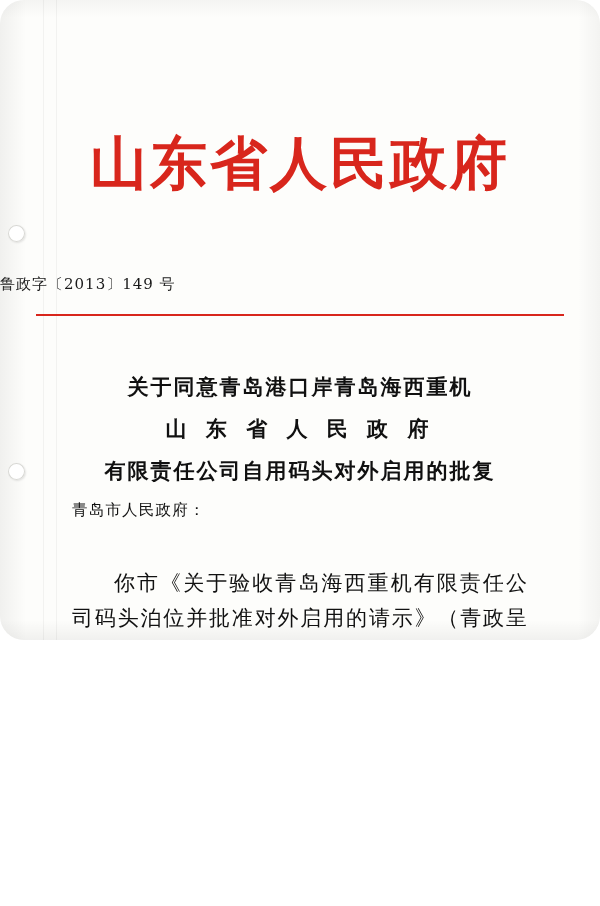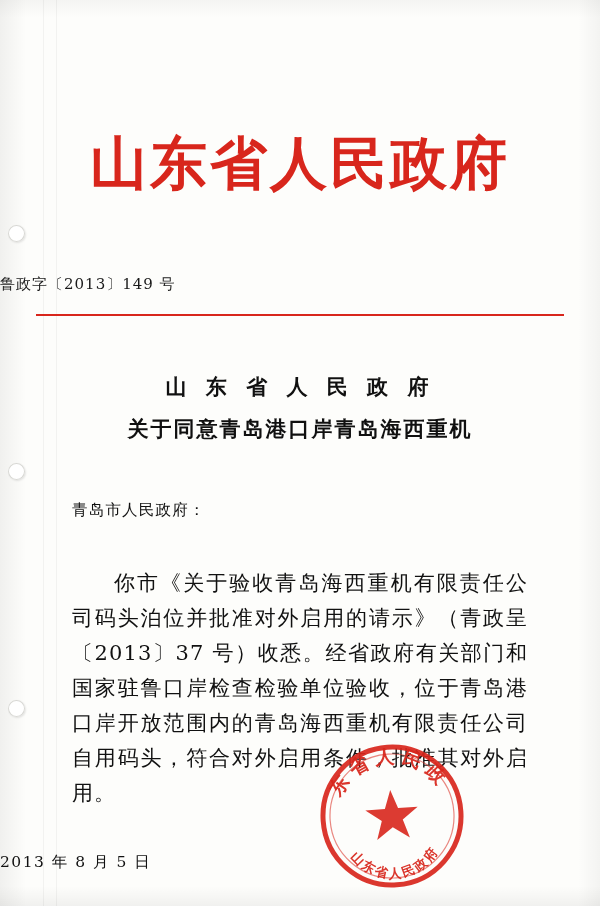--- a/index.html
+++ b/index.html
@@ -10,23 +10,24 @@
   body {
     width: 600px;
     height: 906px;
     overflow: hidden;
     font-family: "DejaVu Sans", sans-serif;
   }
 
   .page {
     position: relative;
     width: 600px;
-    height: 906px;
+    height: 640px;
     background: #fdfdfb;
     overflow: hidden;
+    border-radius: 24px;
   }
 
   
   .paper-tint {
     position: absolute;
     inset: 0;
     background:
       linear-gradient(to right, rgba(0,0,0,0.05) 0px, rgba(0,0,0,0.0) 26px),
       linear-gradient(to left, rgba(0,0,0,0.04) 0px, rgba(0,0,0,0.0) 22px),
       linear-gradient(to bottom, rgba(0,0,0,0.035) 0px, rgba(0,0,0,0.0) 18px),
@@ -181,22 +182,23 @@
 
   <div class="masthead">
     <div class="masthead-title">山东省人民政府</div>
   </div>
 
   <div class="doc-number">鲁政字〔2013〕149 号</div>
 
   <div class="red-rule"></div>
 
   <div class="title-block">
+    <div class="title-line l2">关于同意青岛港口岸青岛海西重机</div>
     <div class="title-line l1">山 东 省 人 民 政 府</div>
-    <div class="title-line l2">关于同意青岛港口岸青岛海西重机</div>
+    <div class="title-line l3">有限责任公司自用码头对外启用的批复</div>
   </div>
 
   <div class="addressee">青岛市人民政府：</div>
 
   <div class="body-text">
     <p>你市《关于验收青岛海西重机有限责任公司码头泊位并批准对外启用的请示》（青政呈〔2013〕37 号）收悉。经省政府有关部门和国家驻鲁口岸检查检验单位验收，位于青岛港口岸开放范围内的青岛海西重机有限责任公司自用码头，符合对外启用条件，批准其对外启用。</p>
   </div>
 
   <div class="seal">
     <svg width="148" height="148" viewBox="0 0 148 148" xmlns="http://www.w3.org/2000/svg">

